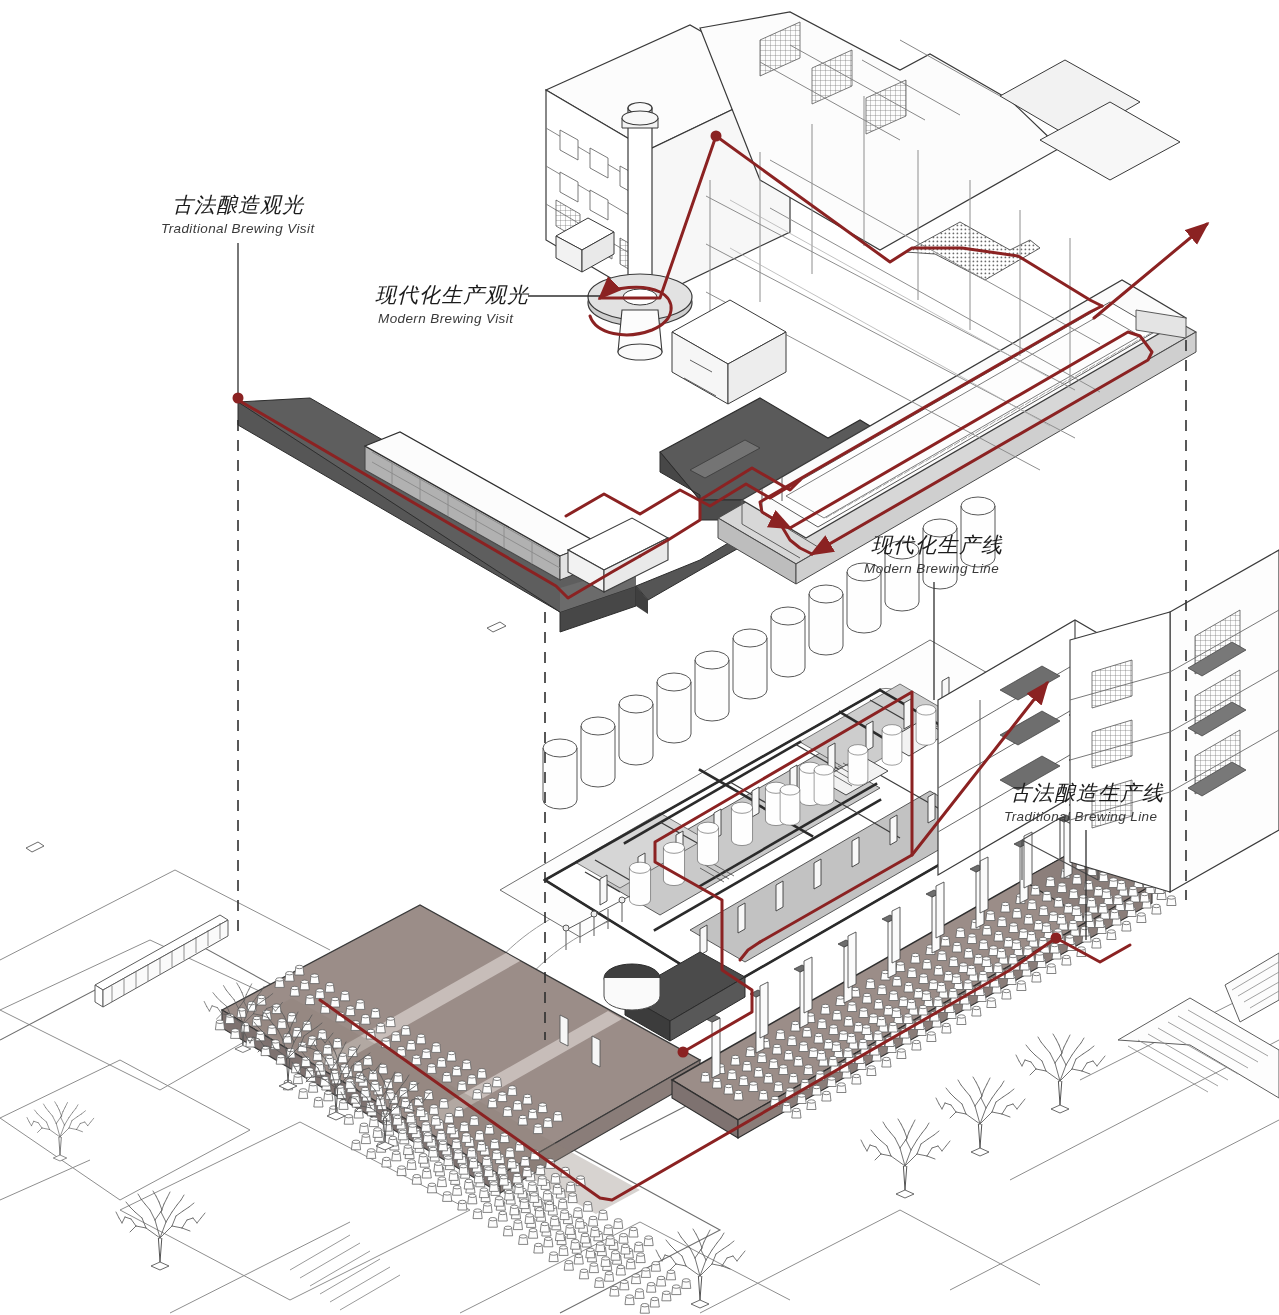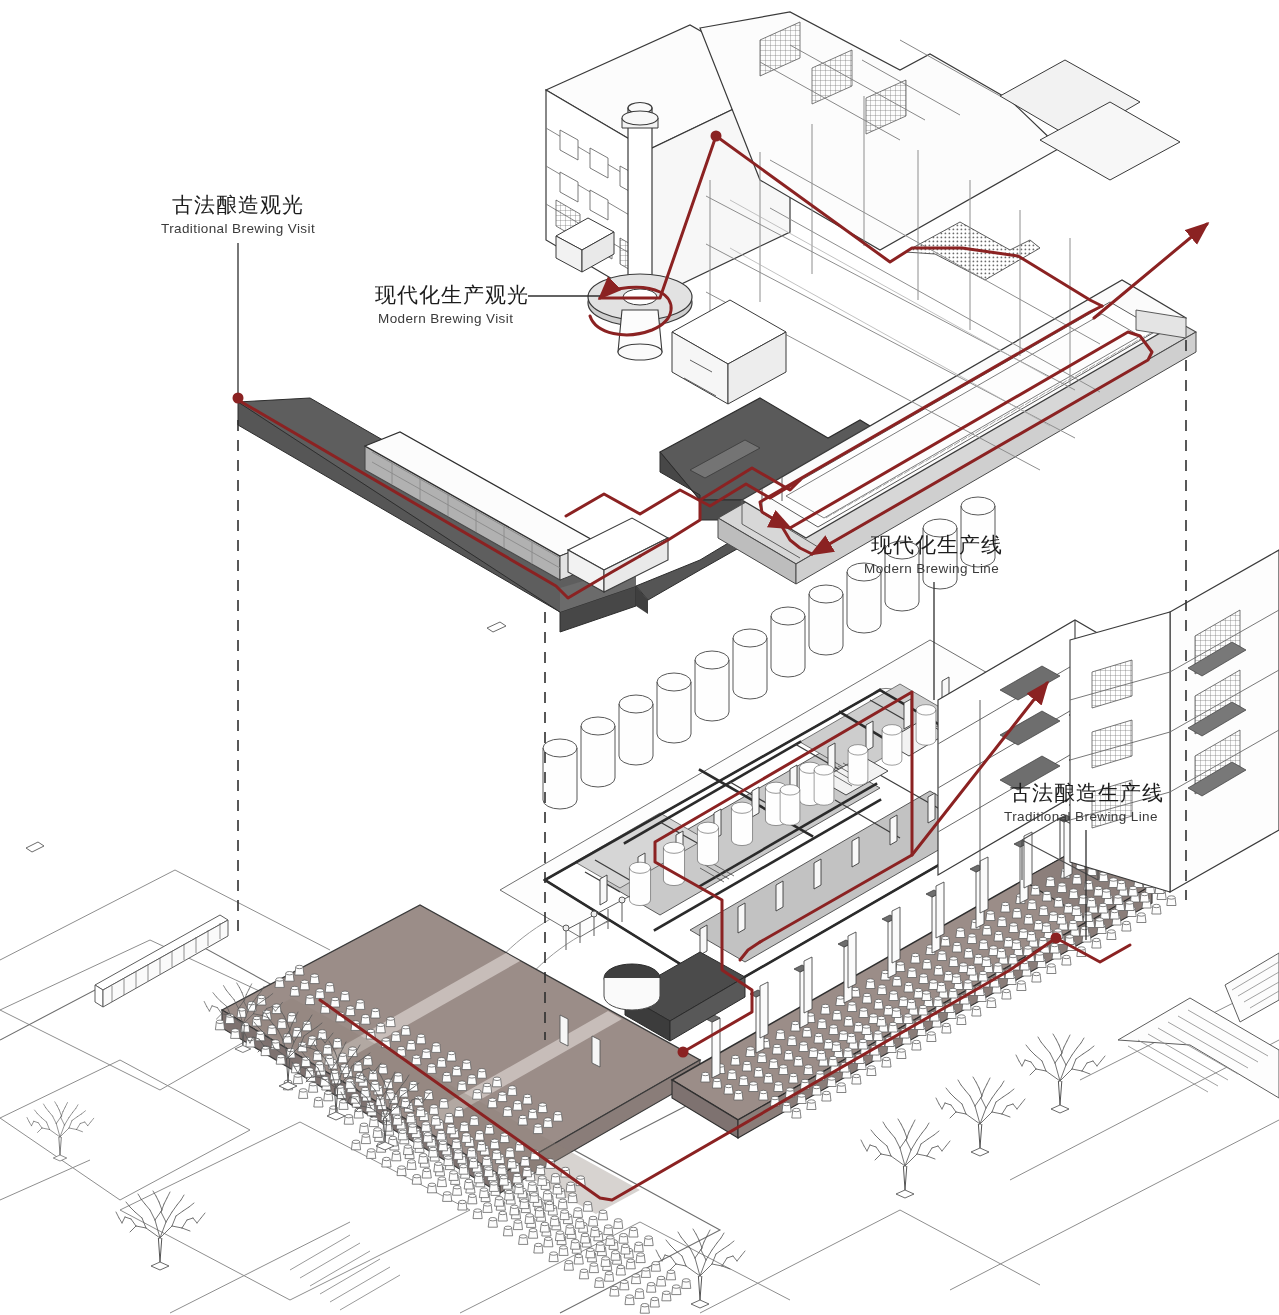--- a/index.html
+++ b/index.html
@@ -1,21 +1,21 @@
 <!DOCTYPE html>
 <html><head>
 <meta charset="utf-8">
 <title>Brewing Factory Axonometric Diagram</title>
 <style>
   html,body{margin:0;padding:0;background:#ffffff;}
   body{
     font-family:"Liberation Sans","DejaVu Sans",sans-serif;
     width:1279px;height:1315px;overflow:hidden;position:relative;
   }
-  #stage{position:absolute;left:0;top:0;width:1223px;height:1315px;background:#fff;}
+  #stage{position:absolute;left:0;top:0;width:1223px;height:1315px;background:#fff;font-style:italic;}
   svg{display:block;}
   .lbl-cn{font-size:21px;fill:#1c1c1c;font-family:"DejaVu Sans","Liberation Sans",sans-serif;letter-spacing:1px;}
   .lbl-en{font-size:13.5px;fill:#3a3a3a;font-family:"Liberation Sans","DejaVu Sans",sans-serif;letter-spacing:0.4px;}
   .label-group{pointer-events:auto;cursor:default;}
 </style>
 </head>
 <body>
 
 <div id="stage">
 <svg width="1279" height="1315" viewBox="0 0 1279 1315" xmlns="http://www.w3.org/2000/svg">

